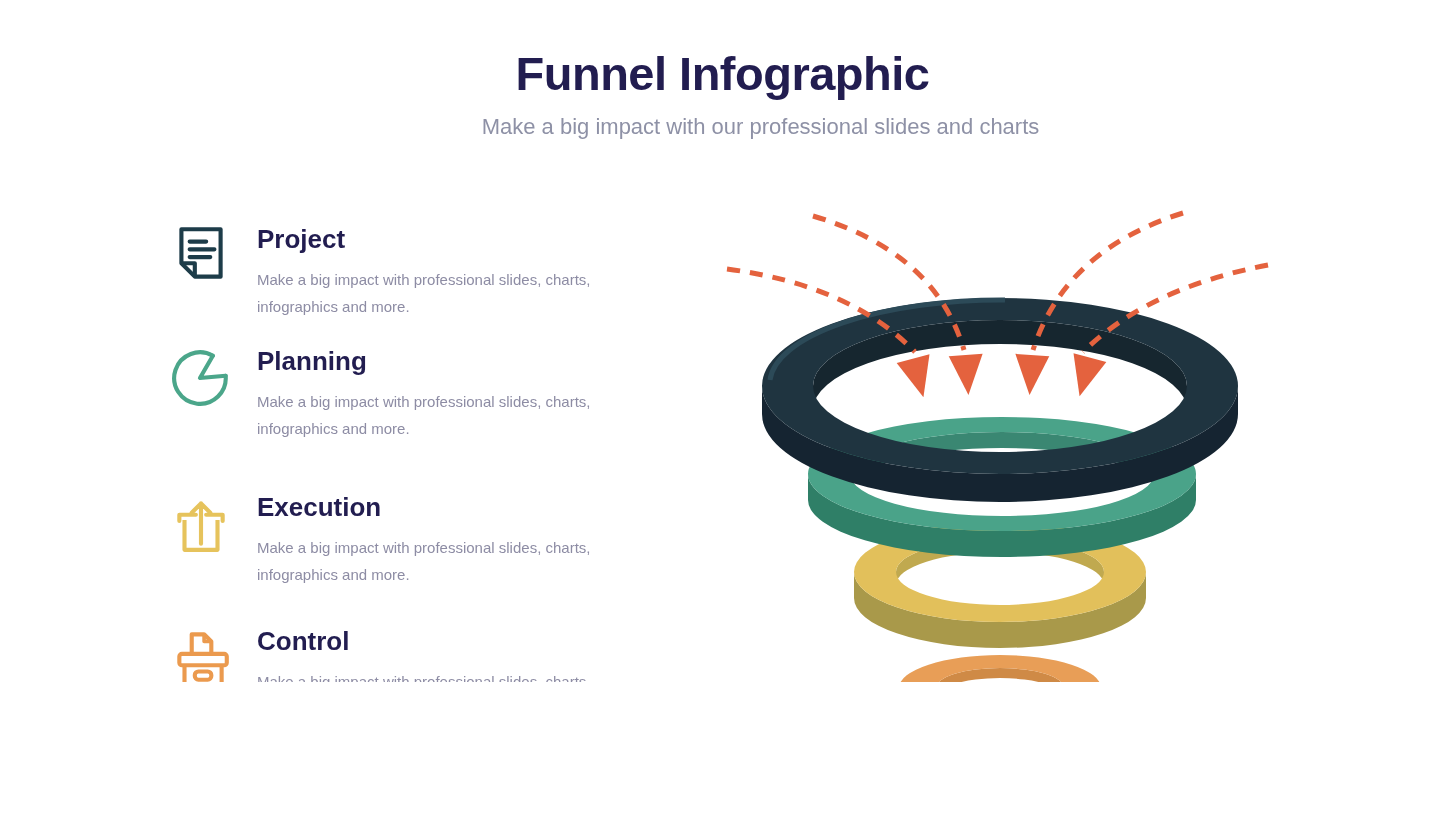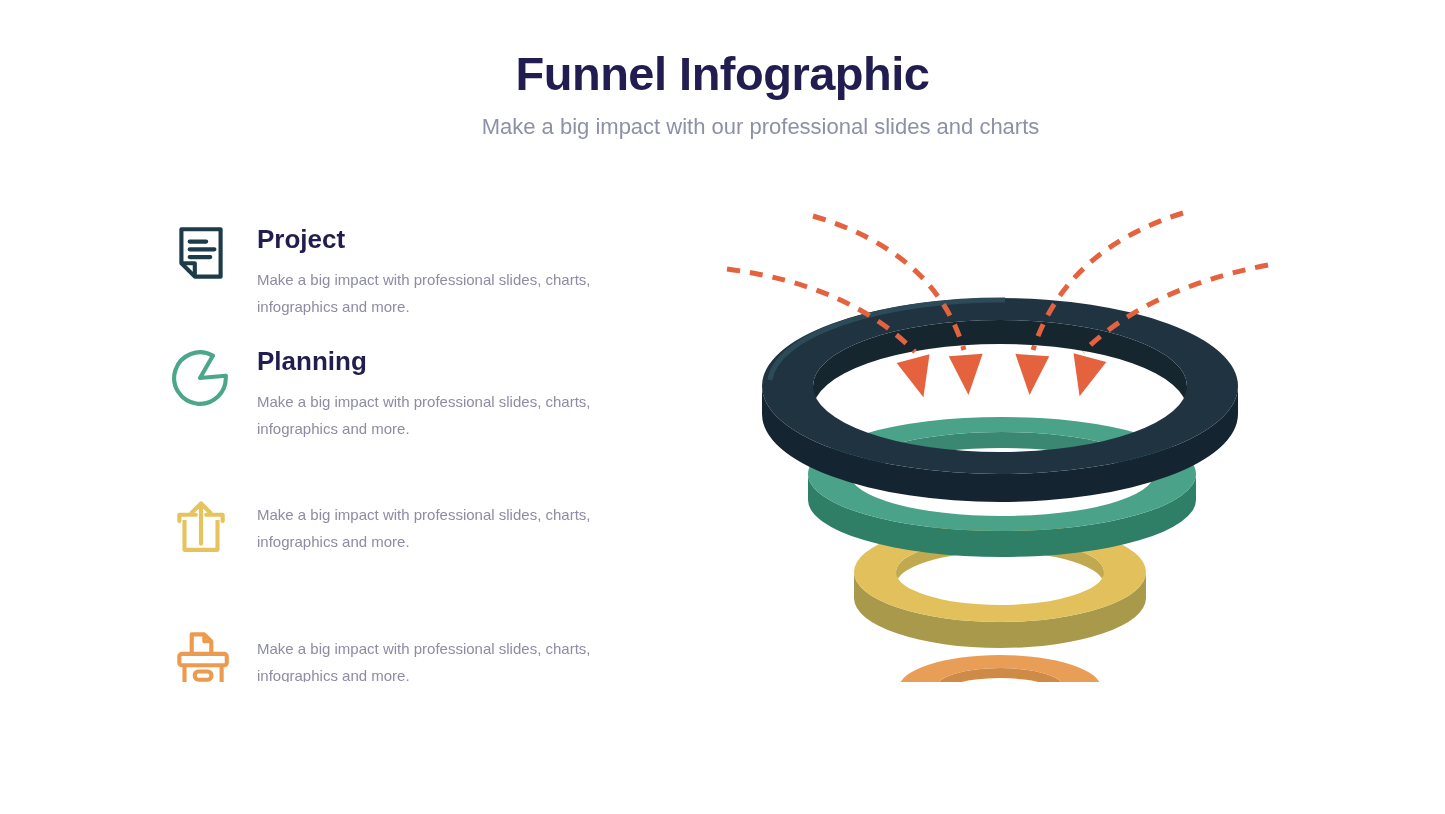--- a/index.html
+++ b/index.html
@@ -65,35 +65,37 @@
 
   <div class="item item-3">
     <div class="icon-box">
       <svg width="62" height="66" viewBox="0 0 60 64" fill="none">
         <path d="M9,30 V24 H25 M35,24 H51 V30" stroke="#e6c35c" stroke-width="4" stroke-linejoin="round" stroke-linecap="round"></path>
         <path d="M14,29 V58 H46 V29" stroke="#e6c35c" stroke-width="4" stroke-linejoin="round"></path>
         <path d="M30,52 V13 M21,22 L30,13 L39,22" stroke="#e6c35c" stroke-width="4" stroke-linejoin="round" stroke-linecap="round"></path>
       </svg>
     </div>
     <div class="text">
+      <div class="item-title">Execution</div>
       <div class="item-desc">Make a big impact with professional slides, charts, infographics and more.</div>
     </div>
   </div>
 
   <div class="item item-4">
     <div class="icon-box">
       <svg width="62" height="66" viewBox="0 0 60 64" fill="none">
         <path d="M21,29 V10 H33 L40,17 V29" stroke="#eb9a4e" stroke-width="4" stroke-linejoin="round"></path>
         <path d="M33,10 V17 H40" stroke="#eb9a4e" stroke-width="3.5" stroke-linejoin="round"></path>
         <rect x="9" y="29" width="46" height="11" rx="2.5" stroke="#eb9a4e" stroke-width="4"></rect>
         <path d="M14,40 V62 H50 V40" stroke="#eb9a4e" stroke-width="4" stroke-linejoin="round"></path>
         <rect x="24" y="46" width="16" height="8" rx="3.5" stroke="#eb9a4e" stroke-width="4"></rect>
       </svg>
     </div>
     <div class="text">
+      <div class="item-title">Control</div>
       <div class="item-desc">Make a big impact with professional slides, charts, infographics and more.</div>
     </div>
   </div>
 
   <div class="funnel-wrap">
     <svg width="590" height="580" viewBox="700 185 590 580" fill="none">
 
       <g>
         <path d="M936,688 A64 20 0 0 1 1064,688 L1064,698 A64 20 0 0 0 936,698 Z" fill="#cf8a46"></path>
         <path d="M899,688 A101 33 0 0 0 1101,688 L1101,712 A101 33 0 0 1 899,712 Z" fill="#c17a3c"></path>

